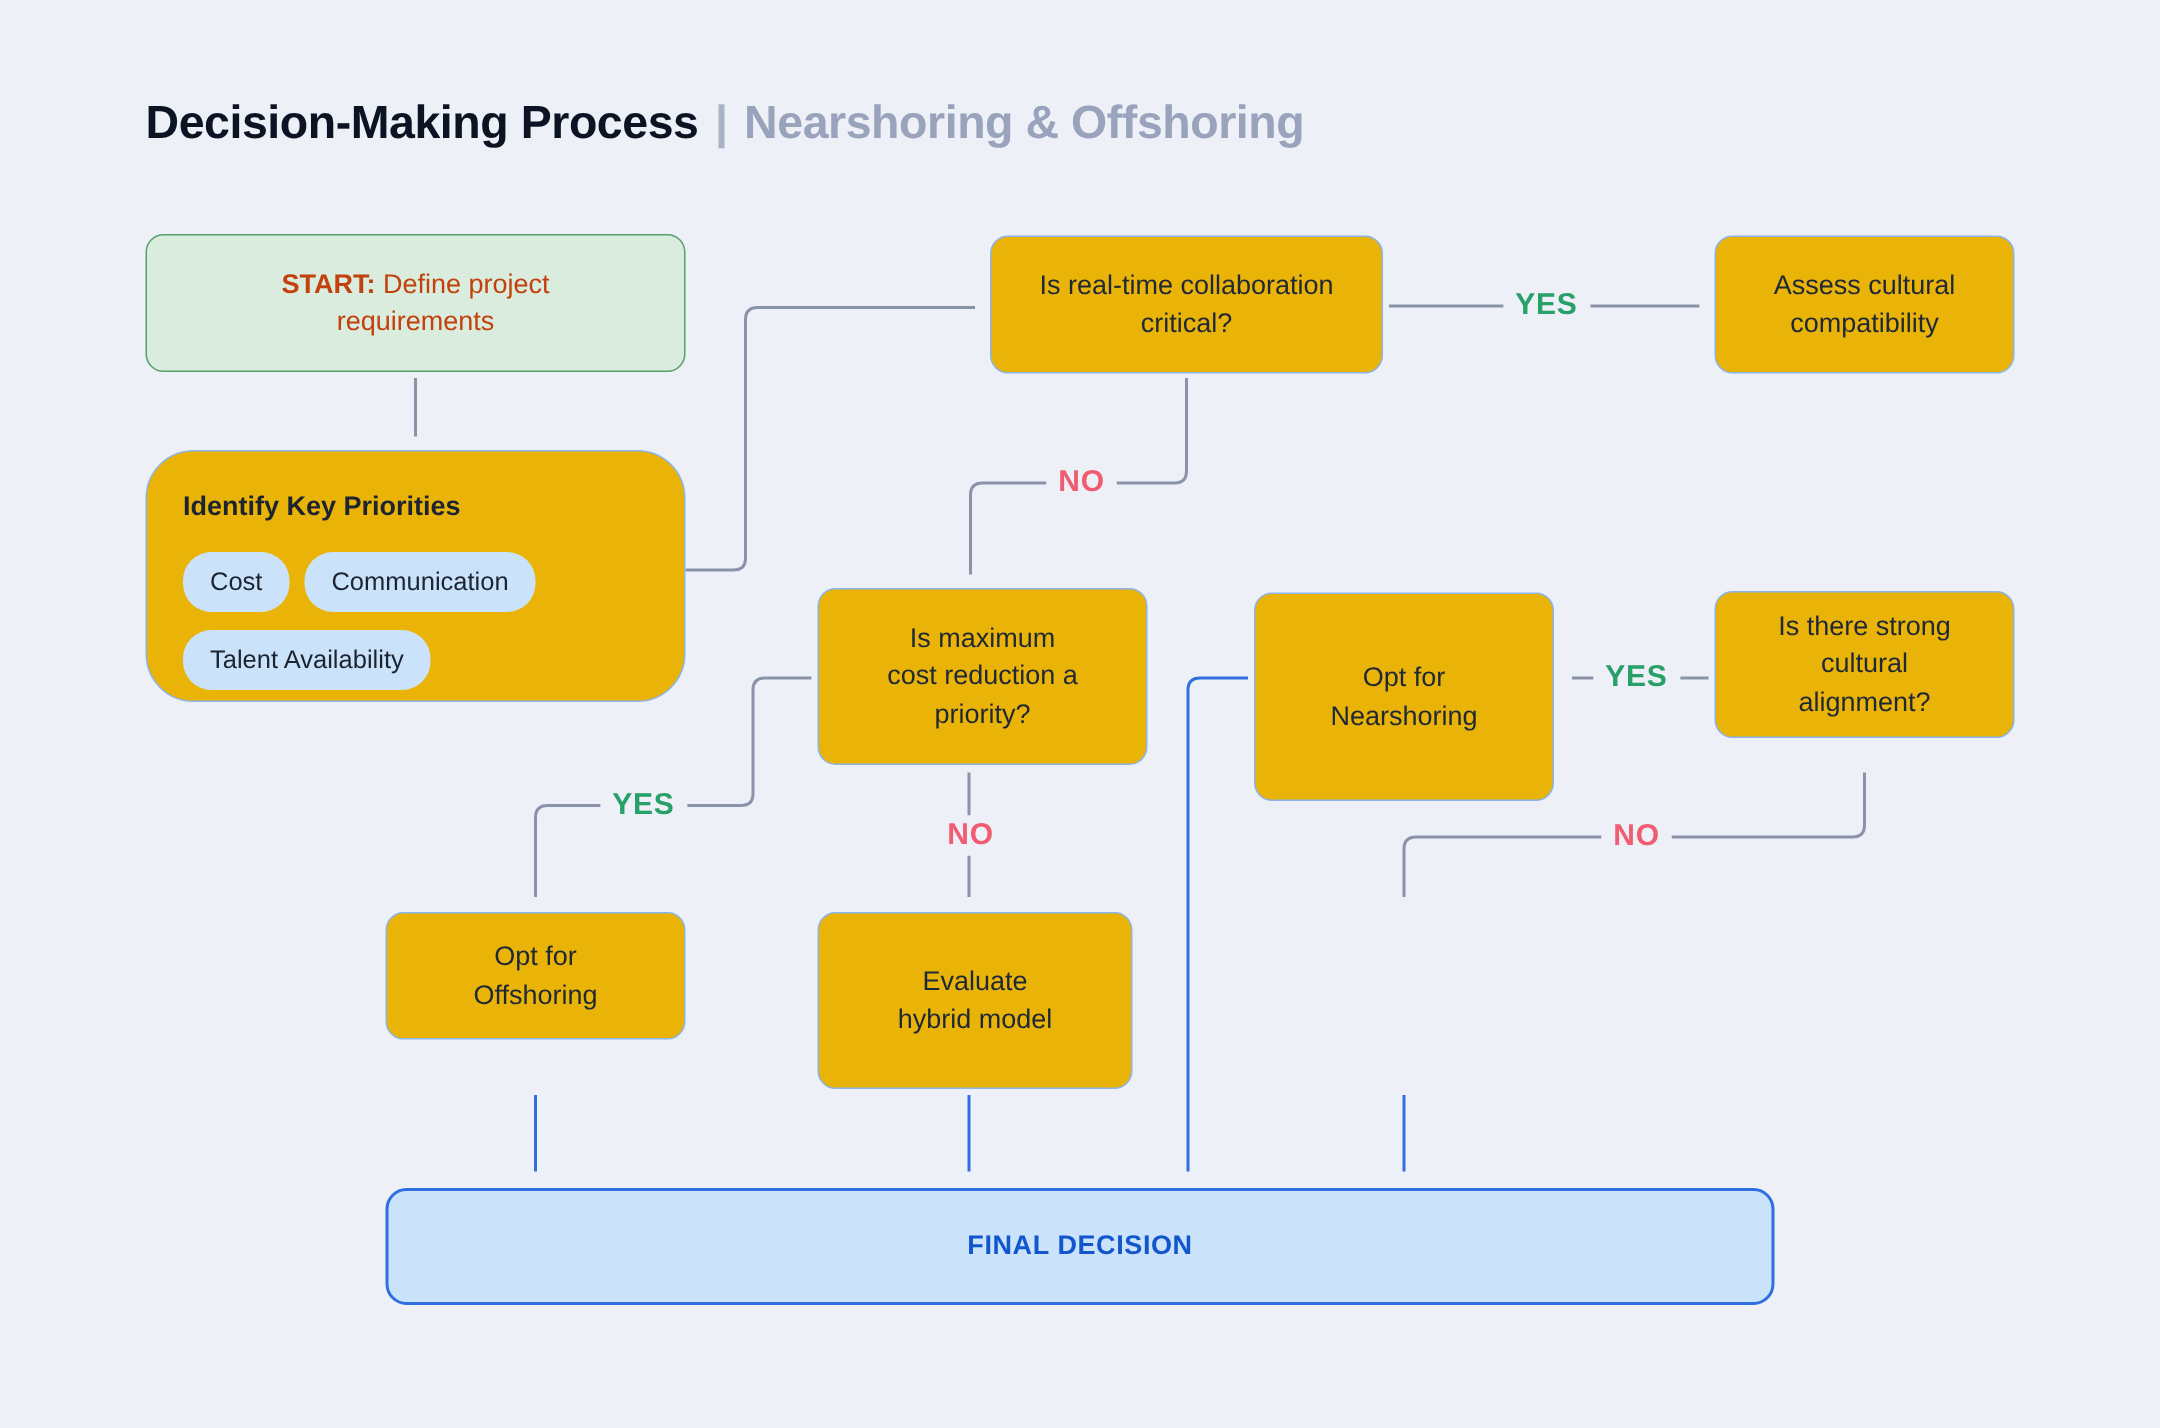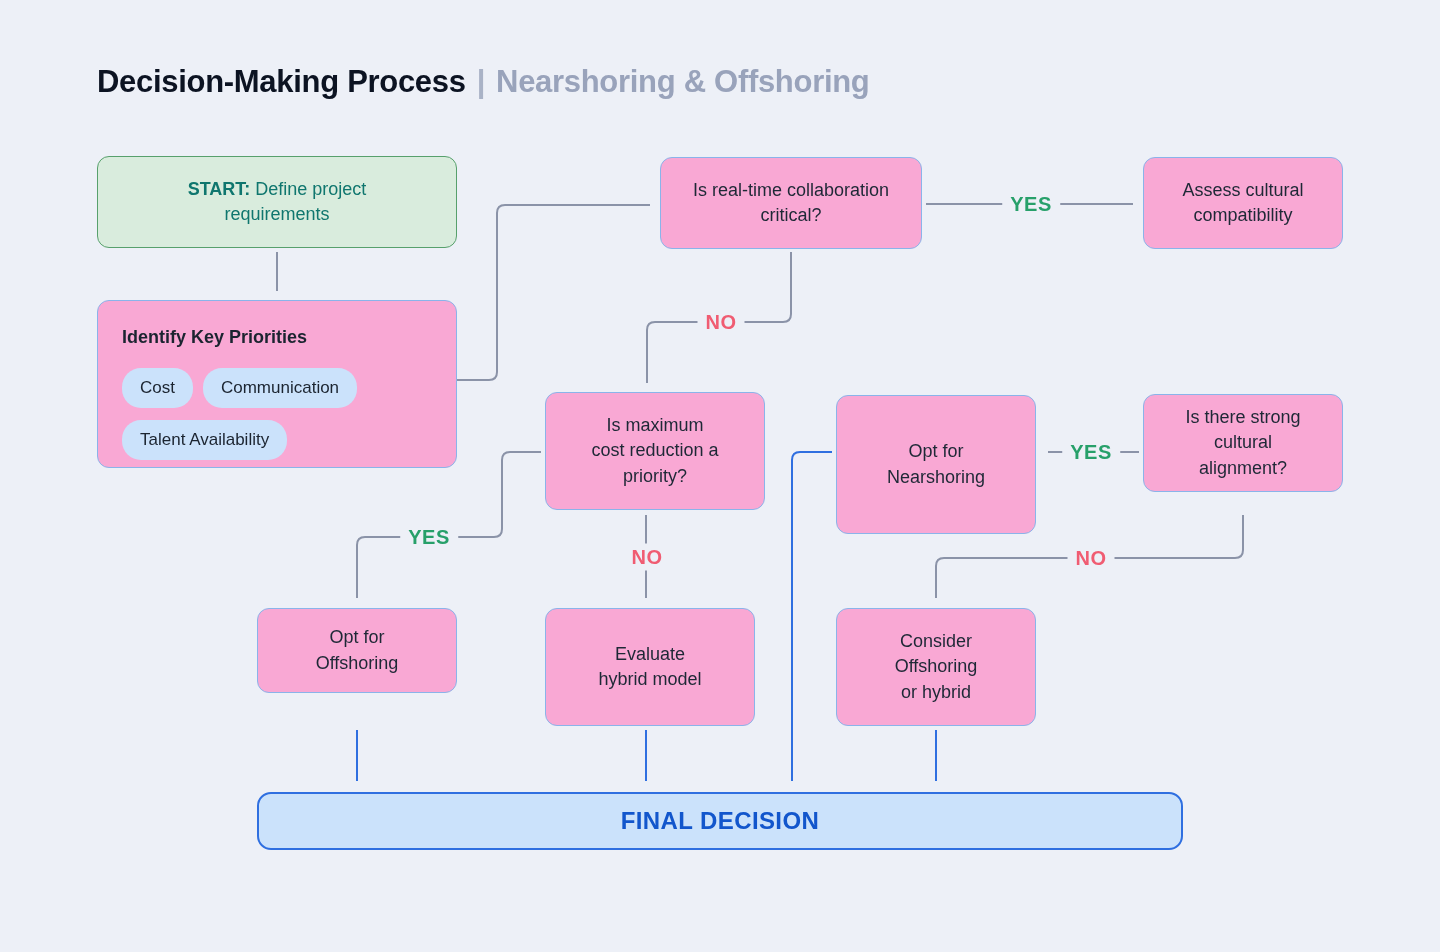--- a/index.html
+++ b/index.html
@@ -12,48 +12,48 @@
   .t-main { color:#0c1322; }
   .t-sep  { color:#a9b2c6; margin:0 11px; }
   .t-sub  { color:#99a3bb; }
 
   .edges { position:absolute; left:0; top:0; }
   .edges path { fill:none; stroke-width:2; }
   .edges path.g { stroke:var(--edge,#8b93a8); }
   .edges path.b { stroke:var(--edge-blue,#2f6fe0); }
 
   .node { position:absolute; display:flex; align-items:center; justify-content:center;
-          text-align:center; background:#f9a8d4; border:1.5px solid var(--node-border,#8ab4ea);
+          text-align:center; background:#eab308; border:1.5px solid var(--node-border,#8ab4ea);
           border-radius:12px; color:#1e2836; font-size:18px; line-height:1.4; }
   .node .label { display:inline-block; }
 
   .node.start { left:97px; top:156px; width:360px; height:92px;
-                background:#d9ecdd; border-color:#57a06c; color:#0f766e; }
+                background:#d9ecdd; border-color:#57a06c; color:#c2410c; }
   .node.start .label { max-width:230px; }
   .node.start b { font-weight:700; }
 
   .node.priorities { left:97px; top:300px; width:360px; height:168px;
                      flex-direction:column; align-items:flex-start; justify-content:flex-start;
-                     padding:24px; text-align:left; }
+                     padding:24px; text-align:left;border-radius:32px; }
   .p-title { font-weight:700; font-size:18px; color:#1b2430; margin-bottom:18px; }
   .tags { display:flex; flex-wrap:wrap; gap:12px 10px; max-width:312px; }
   .tag { background:#cbe2fb; color:#1b2430; font-size:17px; padding:8px 18px; border-radius:19px; white-space:nowrap; }
 
   .node.realtime   { left:660px;  top:157px; width:262px; height:92px;  } .node.realtime .label   { max-width:205px; }
   .node.assess     { left:1143px; top:157px; width:200px; height:92px;  } .node.assess .label     { max-width:150px; }
   .node.cost       { left:545px;  top:392px; width:220px; height:118px; } .node.cost .label       { max-width:132px; }
   .node.nearshore  { left:836px;  top:395px; width:200px; height:139px; } .node.nearshore .label  { max-width:105px; }
   .node.alignment  { left:1143px; top:394px; width:200px; height:98px; } .node.alignment .label  { max-width:125px; }
   .node.offshore   { left:257px;  top:608px; width:200px; height:85px; } .node.offshore .label   { max-width:95px;  }
   .node.hybrid     { left:545px;  top:608px; width:210px; height:118px; } .node.hybrid .label     { max-width:112px; }
   .node.consider   { left:836px;  top:608px; width:200px; height:118px; } .node.consider .label   { max-width:95px;  }
 
-  .node.final { left:257px; top:792px; width:926px; height:58px;
+  .node.final { left:257px; top:792px; width:926px; height:78px;
                 background:#cbe2fb; border:2px solid var(--edge-blue,#2f6fe0); border-radius:14px;
-                color:var(--final-text,#1256cc); font-weight:700; font-size:24px; letter-spacing:0.4px; }
+                color:var(--final-text,#1256cc); font-weight:700; font-size:18px; letter-spacing:0.4px; }
 
   .edge-label { position:absolute; transform:translate(-50%,-50%);
                 background:var(--bg,#edf0f7); padding:2px 8px;
                 font-size:20px; font-weight:700; letter-spacing:0.5px; white-space:nowrap; }
   .edge-label.yes { color:var(--yes,#27a06a); }
   .edge-label.no  { color:var(--no,#f05c72); }
 </style>
 </head>
 <body>
 
@@ -118,23 +118,20 @@
   </div>
 
   <div class="node offshore">
     <div class="label">Opt for Offshoring</div>
   </div>
 
   <div class="node hybrid">
     <div class="label">Evaluate hybrid model</div>
   </div>
 
-  <div class="node consider">
-    <div class="label">Consider Offshoring or hybrid</div>
-  </div>
 
   <div class="node final">
     <div class="label">FINAL DECISION</div>
   </div>
 
   <span class="edge-label yes" style="left:1031px; top:204px;">YES</span>
   <span class="edge-label no" style="left:721px;  top:322px;">NO</span>
   <span class="edge-label yes" style="left:429px;  top:537px;">YES</span>
   <span class="edge-label no" style="left:647px;  top:557px;">NO</span>
   <span class="edge-label yes" style="left:1091px; top:452px;">YES</span>

